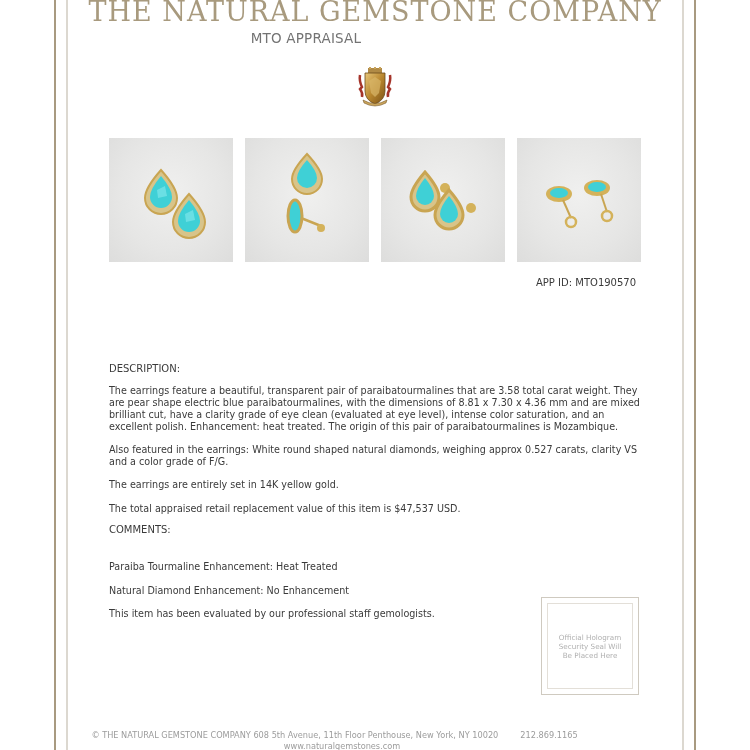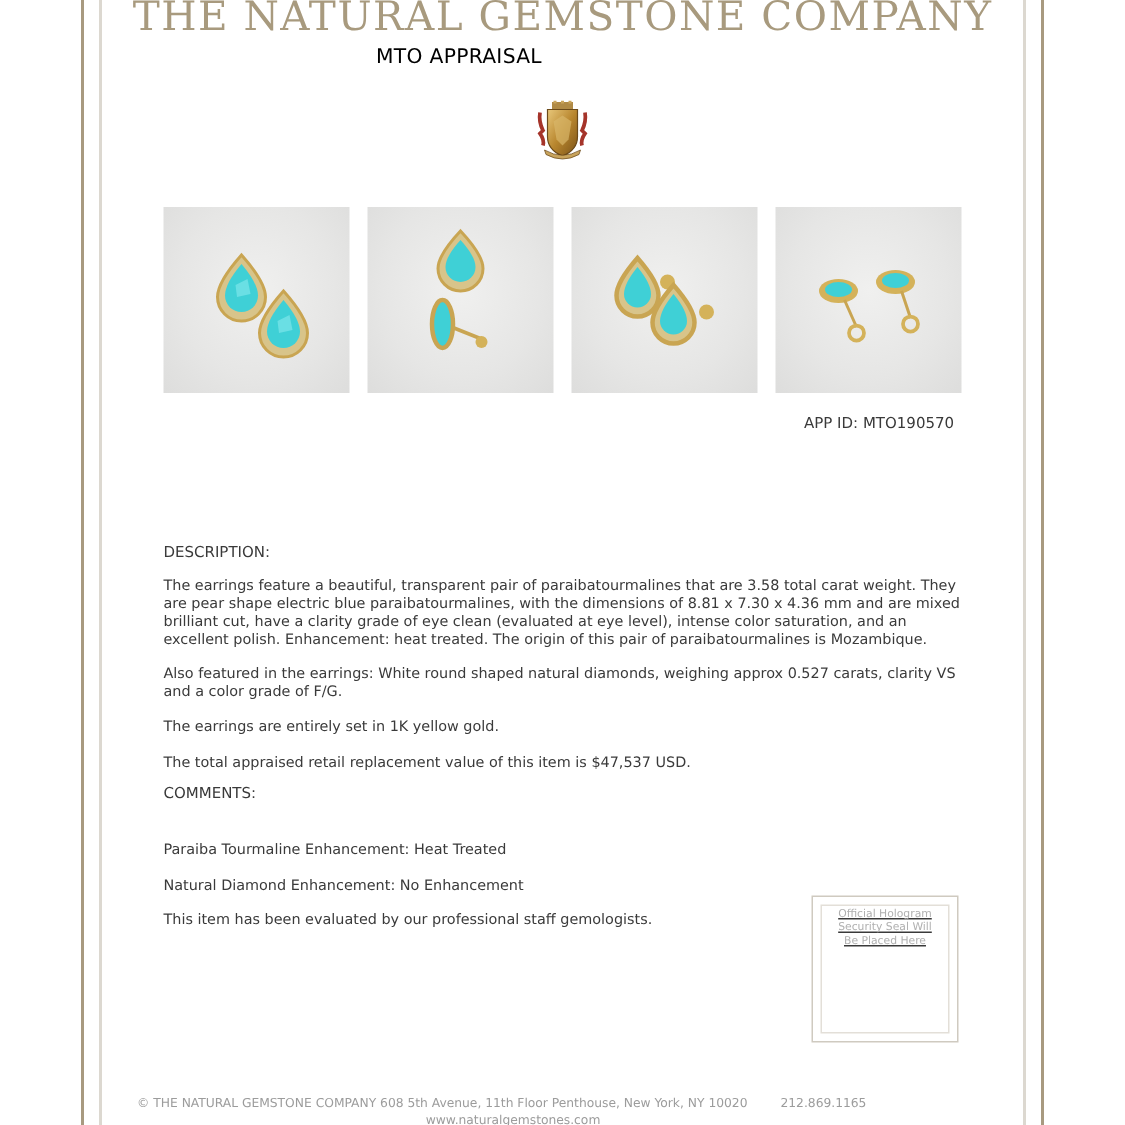--- a/index.html
+++ b/index.html
@@ -11,21 +11,21 @@
     .border-inner-right { position: absolute; left: 682px; top: 0; width: 2px; height: 750px; background: #dcd8d0; }
     .border-outer-right { position: absolute; left: 694px; top: 0; width: 2px; height: 750px; background: #a89a80; }
 
     .company-title {
       position: absolute; left: 0; top: -4px; width: 750px; text-align: center;
       font-family: "DejaVu Serif", serif; font-size: 27px; letter-spacing: 1px;
       color: #a89a7e; font-weight: normal; white-space: nowrap;
     }
     .doc-subtitle {
       position: absolute; left: 0; top: 30px; width: 612px; text-align: center;
-      font-family: "DejaVu Sans", sans-serif; font-size: 13.5px; color: #000000; letter-spacing: 0.2px;
+      font-family: "DejaVu Sans", sans-serif; font-size: 13.5px; color: #737373; letter-spacing: 0.2px;
     }
     .crest {
       position: absolute; left: 357px; top: 67px; width: 36px; height: 42px;
     }
 
     .photo {
       position: absolute; top: 138px; width: 124px; height: 124px;
       background: radial-gradient(ellipse at 50% 45%, #f0f0ef 0%, #e6e6e5 60%, #dddddc 100%);
       overflow: hidden;
     }
@@ -40,21 +40,21 @@
       position: absolute; left: 109px; width: 540px; font-size: 9.6px; line-height: 12px; color: #3a3a3a;
     }
     .line { position: absolute; left: 109px; font-size: 9.6px; color: #3a3a3a; white-space: nowrap; }
 
     .seal-box {
       position: absolute; left: 541px; top: 597px; width: 98px; height: 98px;
       border: 1px solid #cfcac0; background: #fff;
     }
     .seal-inner {
       position: absolute; left: 5px; top: 5px; right: 5px; bottom: 5px;
-      border: 1px solid #e3dfd8; display: flex; justify-content: center; text-decoration: underline;
+      border: 1px solid #e3dfd8; display: flex; align-items: center; justify-content: center;
     }
     .seal-text {
       font-size: 7.2px; line-height: 9px; color: #b0b0b0; text-align: center; white-space: pre-line;
     }
 
     .footer-line1 {
       position: absolute; left: 0; top: 730px; width: 669px; text-align: center;
       font-size: 8.2px; color: #9c9c9c; white-space: nowrap;
     }
     .footer-line1 .phone { margin-left: 22px; }
@@ -144,21 +144,21 @@
     <line x1="84" y1="56" x2="90" y2="74" stroke="#c9a552" stroke-width="2"></line>
     <circle cx="90" cy="78" r="5" fill="none" stroke="#d4b25a" stroke-width="2.5"></circle>
   </svg>
 </div>
 
 <div class="app-id">APP ID: MTO190570</div>
 
 <div class="section-label" style="top:363px;">DESCRIPTION:</div>
 <div class="para" style="top:385px;">The earrings feature a beautiful, transparent pair of paraibatourmalines that are 3.58 total carat weight. They are pear shape electric blue paraibatourmalines, with the dimensions of 8.81 x 7.30 x 4.36 mm and are mixed brilliant cut, have a clarity grade of eye clean (evaluated at eye level), intense color saturation, and an excellent polish. Enhancement: heat treated. The origin of this pair of paraibatourmalines is Mozambique.</div>
 <div class="para" style="top:444px;">Also featured in the earrings: White round shaped natural diamonds, weighing approx 0.527 carats, clarity VS and a color grade of F/G.</div>
-<div class="line" style="top:479px;">The earrings are entirely set in 1K yellow gold.</div>
+<div class="line" style="top:479px;">The earrings are entirely set in 14K yellow gold.</div>
 <div class="line" style="top:503px;">The total appraised retail replacement value of this item is $47,537 USD.</div>
 
 <div class="section-label" style="top:524px;">COMMENTS:</div>
 <div class="line" style="top:561px;">Paraiba Tourmaline Enhancement: Heat Treated</div>
 <div class="line" style="top:585px;">Natural Diamond Enhancement: No Enhancement</div>
 <div class="line" style="top:608px;">This item has been evaluated by our professional staff gemologists.</div>
 
 <div class="seal-box">
   <div class="seal-inner">
     <div class="seal-text">Official Hologram

